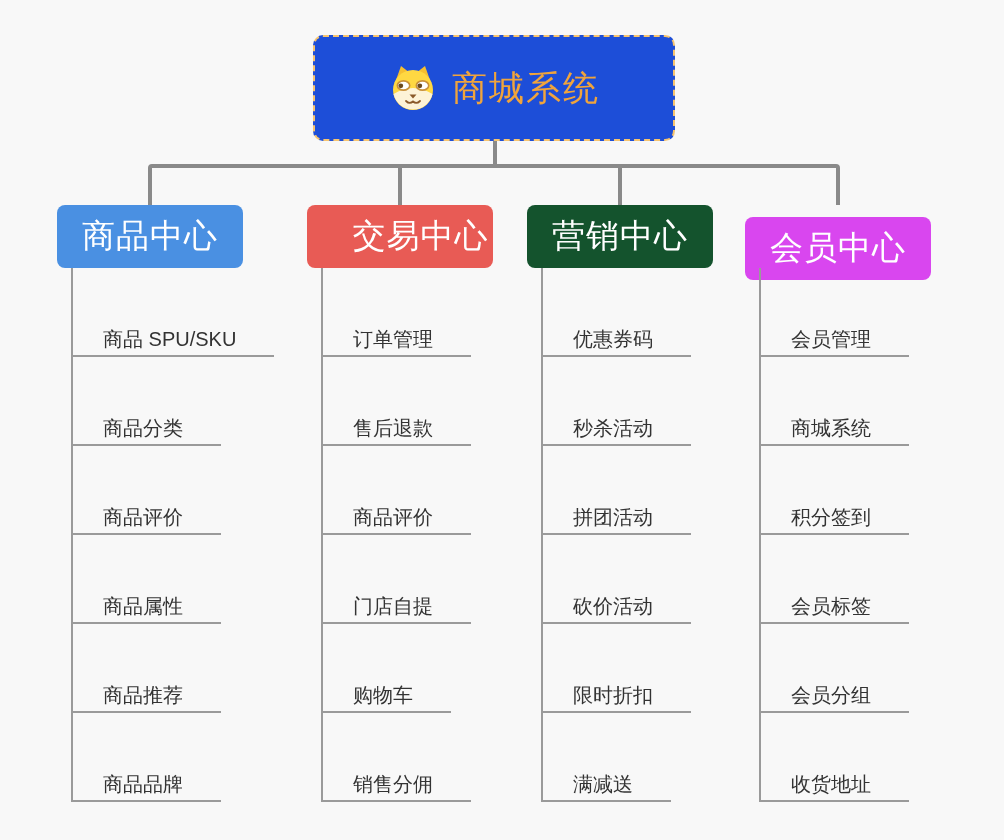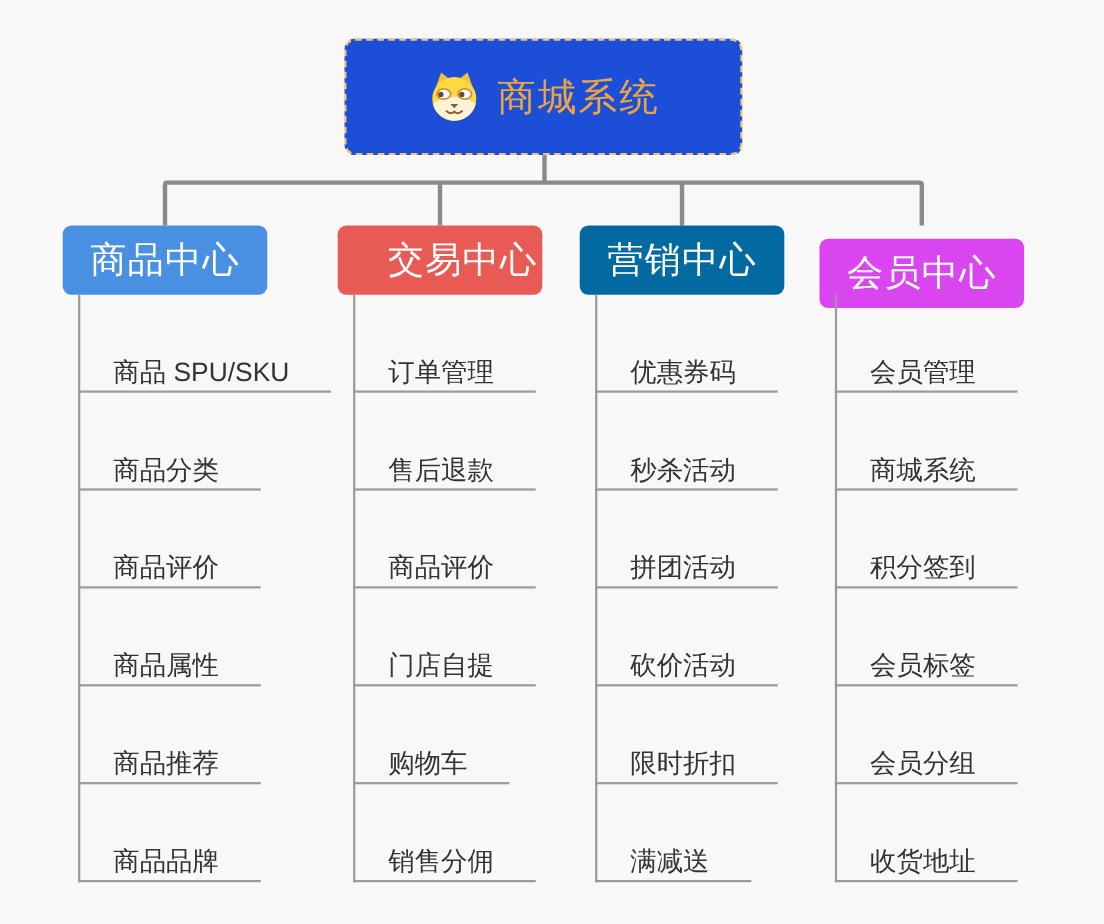--- a/index.html
+++ b/index.html
@@ -31,21 +31,21 @@
     display:flex;align-items:center;justify-content:center;
     color:#ffffff;font-size:33px;letter-spacing:1px;
     box-sizing:border-box;cursor:default;
   }
   .vline{
     position:absolute;left:14px;top:63px;width:2px;height:534px;
     background:#9a9a9a;
   }
   .item{
     position:absolute;left:14px;
-    font-size:24px;line-height:28px;color:#333333;
+    font-size:20px;line-height:28px;color:#333333;
     padding:0 38px 2px 32px;
     border-bottom:2px solid #9a9a9a;
     white-space:nowrap;cursor:default;
   }
   .r1{top:120px}.r2{top:209px}.r3{top:298px}.r4{top:387px}.r5{top:476px}.r6{top:565px}
 </style>
 </head>
 <body>
 
 <div class="canvas">
@@ -91,21 +91,21 @@
     <div class="vline"></div>
     <div class="item r1">订单管理</div>
     <div class="item r2">售后退款</div>
     <div class="item r3">商品评价</div>
     <div class="item r5">购物车</div>
     <div class="item r4">门店自提</div>
     <div class="item r6">销售分佣</div>
   </div>
 
   <div class="branch" style="left:527px">
-    <div class="bnode" style="background-color: #0369a1;">营销中心</div>
+    <div class="bnode" style="background-color: #14532d;">营销中心</div>
     <div class="vline"></div>
     <div class="item r1">优惠券码</div>
     <div class="item r2">秒杀活动</div>
     <div class="item r3">拼团活动</div>
     <div class="item r4">砍价活动</div>
     <div class="item r5">限时折扣</div>
     <div class="item r6">满减送</div>
   </div>
 
   <div class="branch" style="left:745px">

